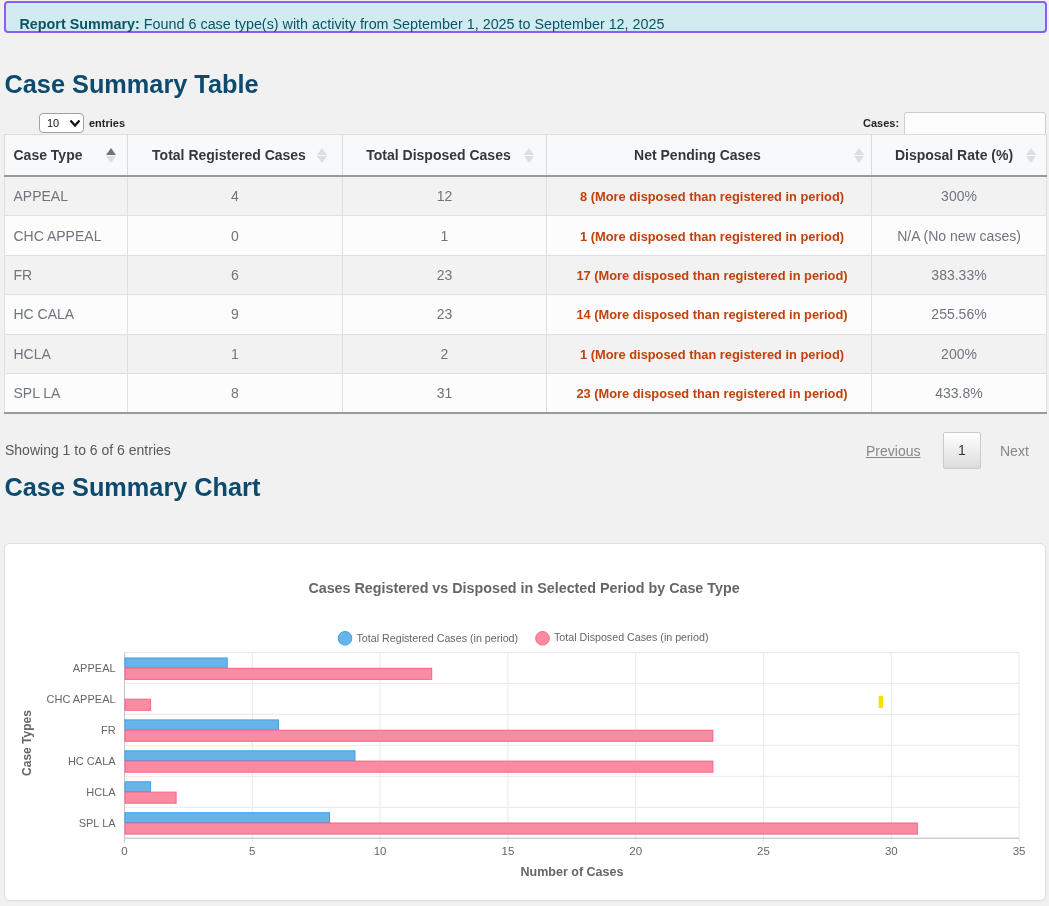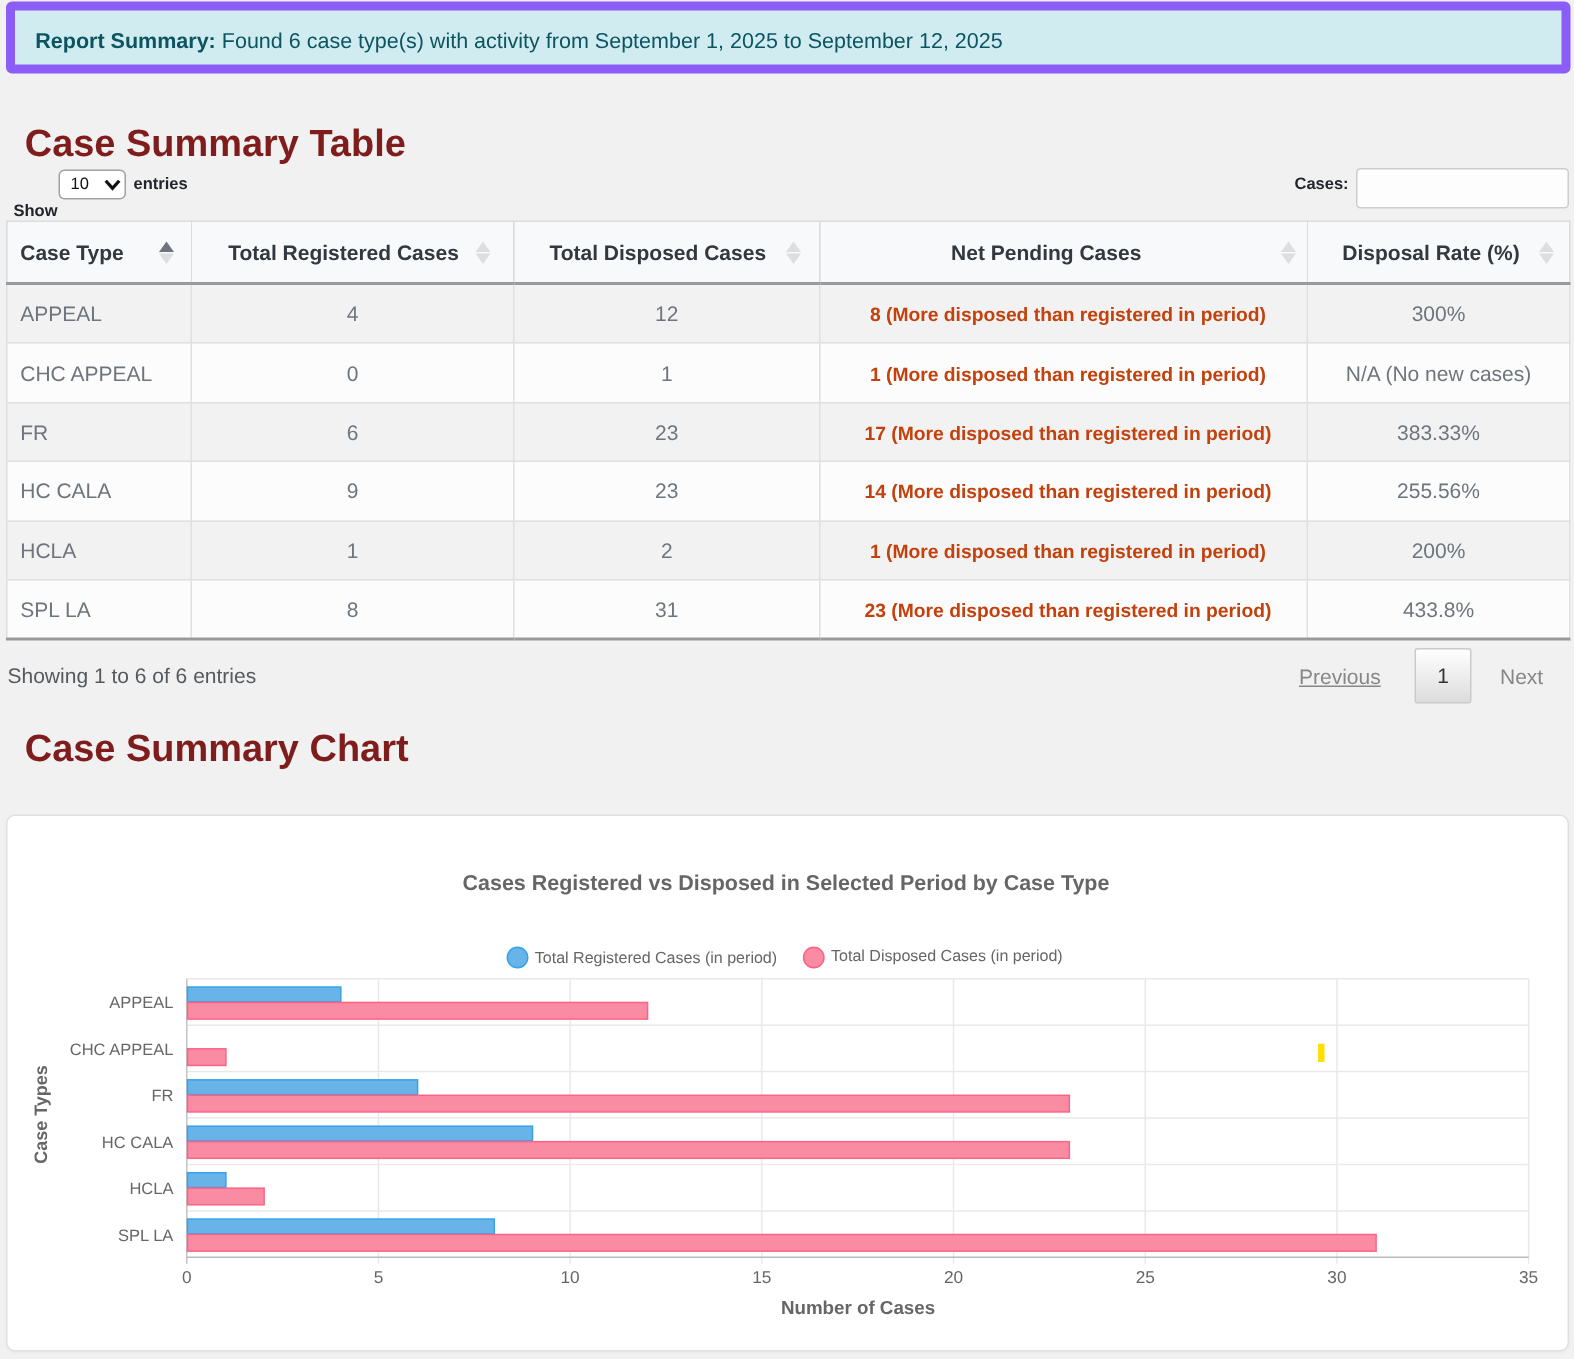--- a/index.html
+++ b/index.html
@@ -1,28 +1,28 @@
 <!DOCTYPE html>
 <html><head>
 <meta charset="utf-8">
 <style>
   html,body{margin:0;padding:0;}
   body{width:1049px;height:906px;background:#f1f1f2;font-family:"Liberation Sans",sans-serif;position:relative;overflow:hidden;}
   .abs{position:absolute;}
-  #alert{box-sizing:border-box;left:4px;top:1px;width:1043px;height:48px;background:#d1ecf1;border:6px solid #8b5cf6;border-radius:4px;color:#0c5460;font-size:14.35px;padding:13px 13.5px;}
-  h2{font-size:25.3px;font-weight:bold;color:#7f1d1d;margin:12px;line-height:1;}
+  #alert{box-sizing:border-box;left:4px;top:1px;width:1043px;height:32px;background:#d1ecf1;border:2px solid #8b5cf6;border-radius:4px;color:#0c5460;font-size:14.35px;padding:13px 13.5px;}
+  h2{font-size:25.3px;font-weight:bold;color:#0c4a6e;margin:0;line-height:1;}
   #hd1{left:4.5px;top:72.1px;}
   #hd2{left:4.5px;top:475.2px;}
   #ctrl-left{left:9px;top:117.3px;font-size:11px;font-weight:bold;color:#212529;margin-top:18px;}
   #sel{position:absolute;box-sizing:border-box;left:39px;top:112.7px;width:45.3px;height:20.2px;border:1px solid #a2a2a2;border-radius:4px;background:#fff;}
   #selv{position:absolute;left:47px;top:117.3px;font-size:11px;color:#111;}
   #entries{left:89px;top:117.3px;font-size:11px;font-weight:bold;color:#212529;}
   #searchlab{left:863px;top:117.3px;font-size:11px;font-weight:bold;color:#212529;}
   #searchbox{left:904px;top:112px;width:140px;height:24.5px;border:1px solid #cdcdcd;border-radius:3px;background:#fdfdfd;}
-  table{position:absolute;left:4px;top:147px;width:1042px;border-collapse:collapse;table-layout:fixed;font-size:14px;}
+  table{position:absolute;left:4px;top:134px;width:1042px;border-collapse:collapse;table-layout:fixed;font-size:14px;}
   th{background:#f8f9fa;color:#32383e;font-weight:bold;font-size:14px;height:38px;padding-top:1px;border:1px solid #dcdcdc;border-bottom:2px solid #9a9a9a;position:relative;}
   td{height:36.4px;border:1px solid #e0e0e0;text-align:center;color:#6e757d;}
   td.lft{text-align:left;padding-left:8.5px;}
   tr.odd td{background:#f2f2f2;}
   tr.even td{background:#fcfcfd;}
   tr.last td{border-bottom:2px solid #9a9a9a;}
   .red{color:#c2410c;font-weight:bold;font-size:12.85px;position:relative;left:3px;}
   .sort{position:absolute;top:50%;margin-top:-8.5px;width:10px;height:17px;}
   .tri{position:absolute;left:0;width:0;height:0;border-left:5px solid transparent;border-right:5px solid transparent;}
   .tri.up{top:1px;border-bottom:7.5px solid #dcdee0;}

